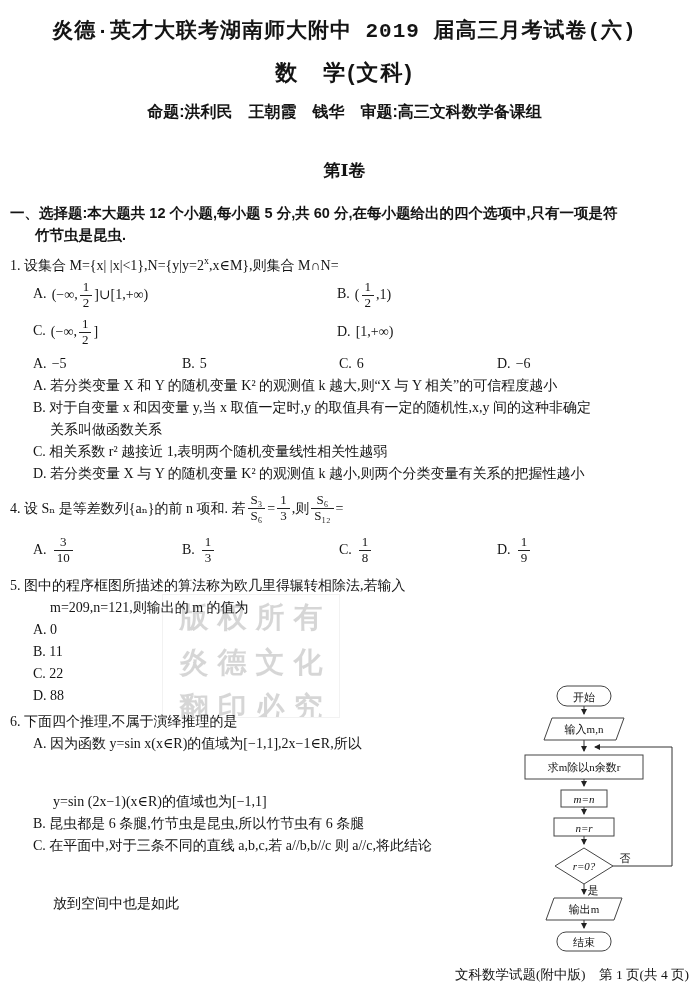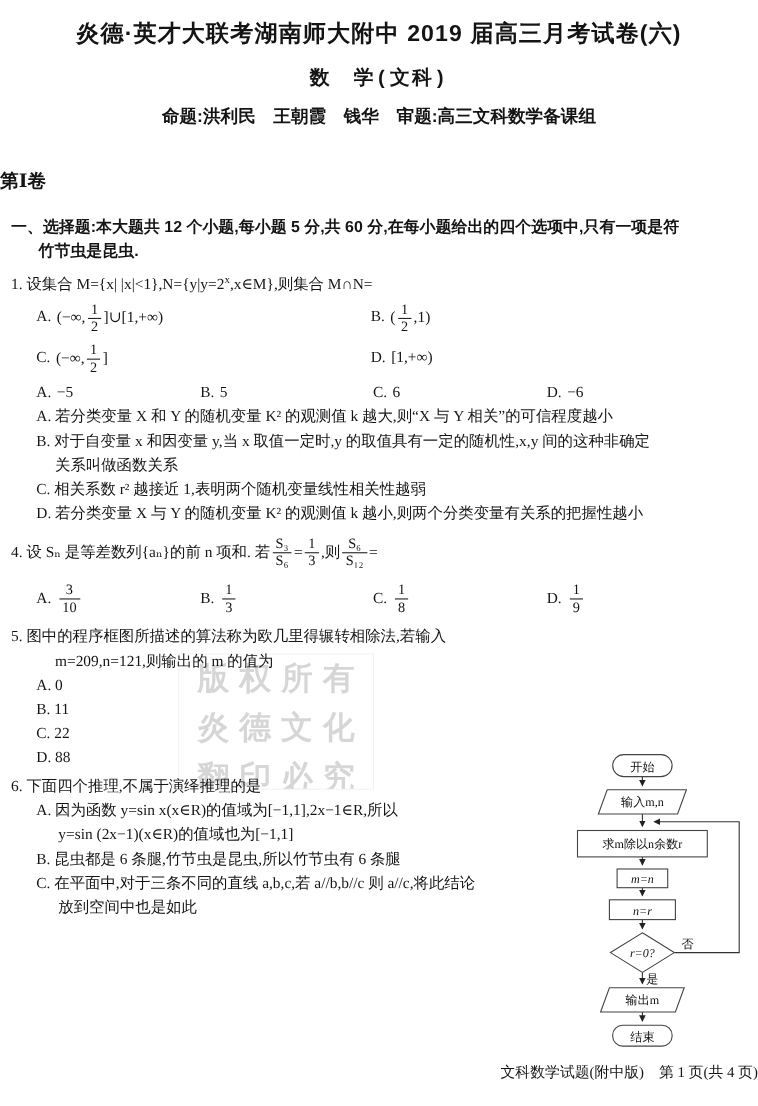--- a/index.html
+++ b/index.html
@@ -1,33 +1,33 @@
 <!DOCTYPE html>
 <html><head>
 <meta charset="utf-8">
 <style>
   html,body{margin:0;padding:0;background:#fff;}
   .page{position:relative;width:689px;height:1005px;background:#fff;overflow:hidden;
         font-family:"Liberation Serif","DejaVu Serif",serif;color:#141414;font-size:14px;}
   .hdr{text-align:center;}
   .title1{padding-top:16px;font-size:21px;font-weight:bold;letter-spacing:1px;
-          font-family:Liberation Sans, sans-serif;}
-  .title2{margin-top:14px;font-size:18px;font-weight:bold;
-          font-family:Liberation Mono, monospace;letter-spacing:2px;}
+          font-family:Liberation Mono, monospace;}
+  .title2{margin-top:14px;font-size:22px;font-weight:bold;
+          font-family:Liberation Sans, sans-serif;letter-spacing:2px;}
   .authors{margin-top:14px;font-size:16px;font-weight:bold;
            font-family:"Liberation Sans","DejaVu Sans",sans-serif;}
   .exam-info{margin-top:8px;font-size:14px;}
-  .sec-title{margin-top:36px;text-align:left;font-size:17px;font-weight:bold;}
+  .sec-title{margin-top:36px;text-align:center;font-size:17px;font-weight:bold;}
   .instructions{margin:20px 8px 0 10px;font-weight:bold;font-size:14.5px;line-height:22px;
                 font-family:"Liberation Sans","DejaVu Sans",sans-serif;}
   .instructions .l2{padding-left:25px;}
   .content{margin:4px 6px 0 10px;line-height:22px;position:relative;z-index:2;}
   .stem{margin-top:4px;}
   .opt-ind{padding-left:23px;}
-  .cont-ind{padding-left:43px;}
+  .cont-ind{padding-left:43px;margin-top:36px;}
   .cont-ind2{padding-left:40px;}
   .q1rows .row{display:flex;align-items:center;height:37px;}
   .q1rows .c1{width:304px;padding-left:23px;box-sizing:content-box;}
   .optgrid4{display:flex;align-items:flex-start;margin-top:2px;}
   .optgrid4 .o1{width:149px;padding-left:23px;}
   .optgrid4 .o2{width:157px;}
   .optgrid4 .o3{width:158px;}
   .optgrid4 .o4{flex:1;}
   .fracline{display:flex;align-items:center;height:40px;}
   .frac{display:inline-block;vertical-align:middle;text-align:center;

